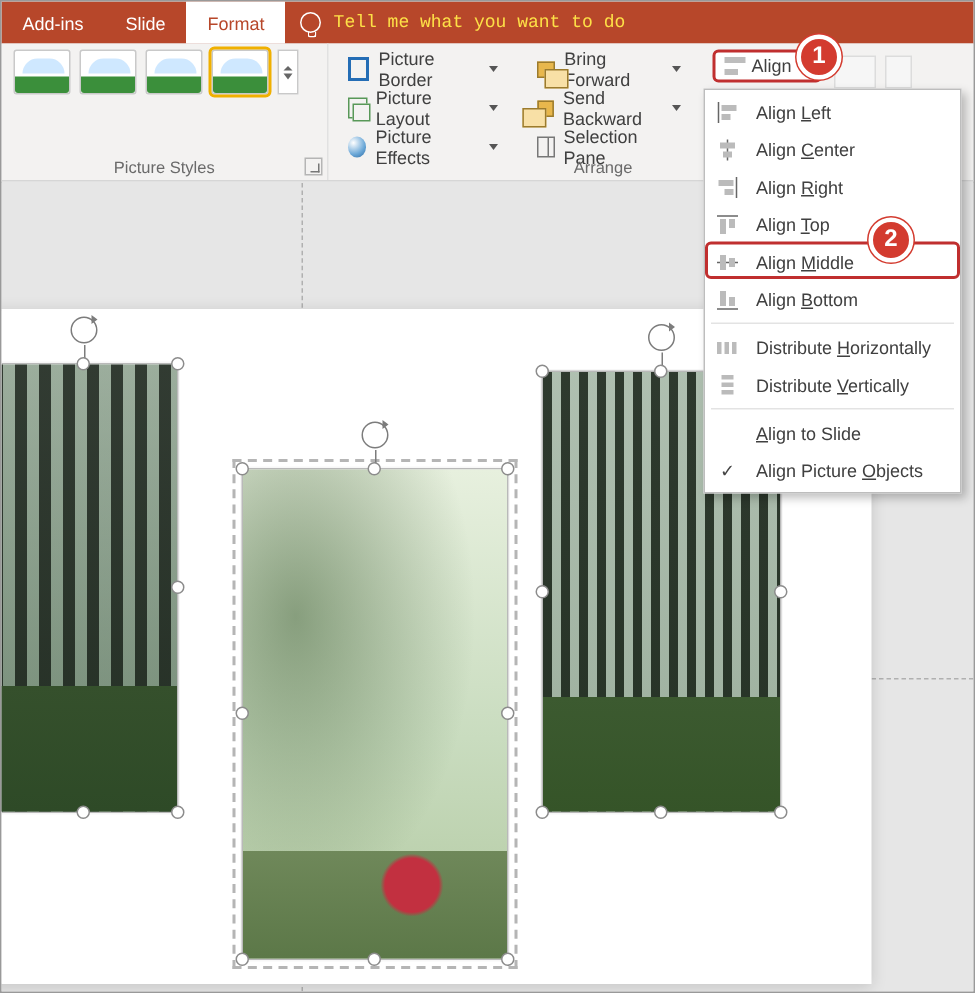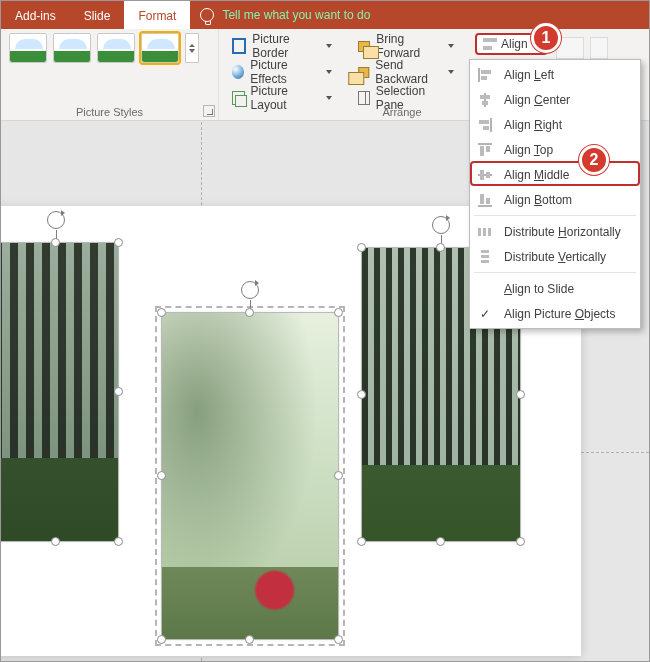--- a/index.html
+++ b/index.html
@@ -33,22 +33,23 @@
   }
   .tab.active {
     background:#fff;
     color:#b7472a;
   }
   .tell-me {
     display:flex;
     align-items:center;
     gap:8px;
     margin-left:10px;
-    color:#86efac;
+    color:#fde047;
     font-size:12px;
+    font-family:Liberation Mono, monospace;
   }
   .bulb {
     width:14px;height:14px;border:1.5px solid #fff;border-radius:50%;
     position:relative;
     background:transparent;
   }
   .bulb::after{
     content:"";position:absolute;left:4px;top:12px;width:4px;height:3px;border:1px solid #fff;border-top:none;border-radius:0 0 2px 2px;
   }
 
@@ -254,27 +255,27 @@
   </div>
 
   <div class="group" style="width:126px;border-right:none">
     <div class="stack">
       <div class="stackbtn">
         <span class="ico ico-border"></span>
         <span>Picture Border</span>
         <span class="dd"></span>
       </div>
       <div class="stackbtn">
+        <span class="ico ico-layout"></span>
+        <span>Picture Layout</span>
+        <span class="dd"></span>
+      </div>
+      <div class="stackbtn">
         <span class="ico ico-effects"></span>
         <span>Picture Effects</span>
-        <span class="dd"></span>
-      </div>
-      <div class="stackbtn">
-        <span class="ico ico-layout"></span>
-        <span>Picture Layout</span>
         <span class="dd"></span>
       </div>
     </div>
   </div>
 
   <div class="group" style="width:122px;border-right:none">
     <div class="stack">
       <div class="stackbtn">
         <span class="ico ico-fwd"></span>
         <span>Bring Forward</span>

